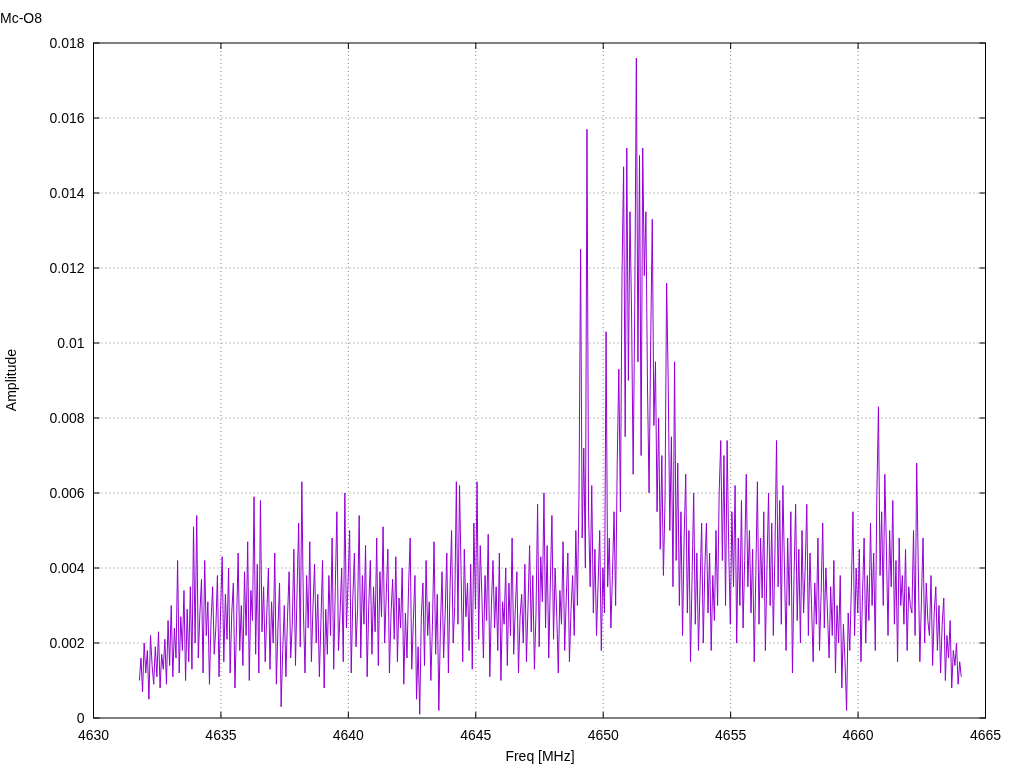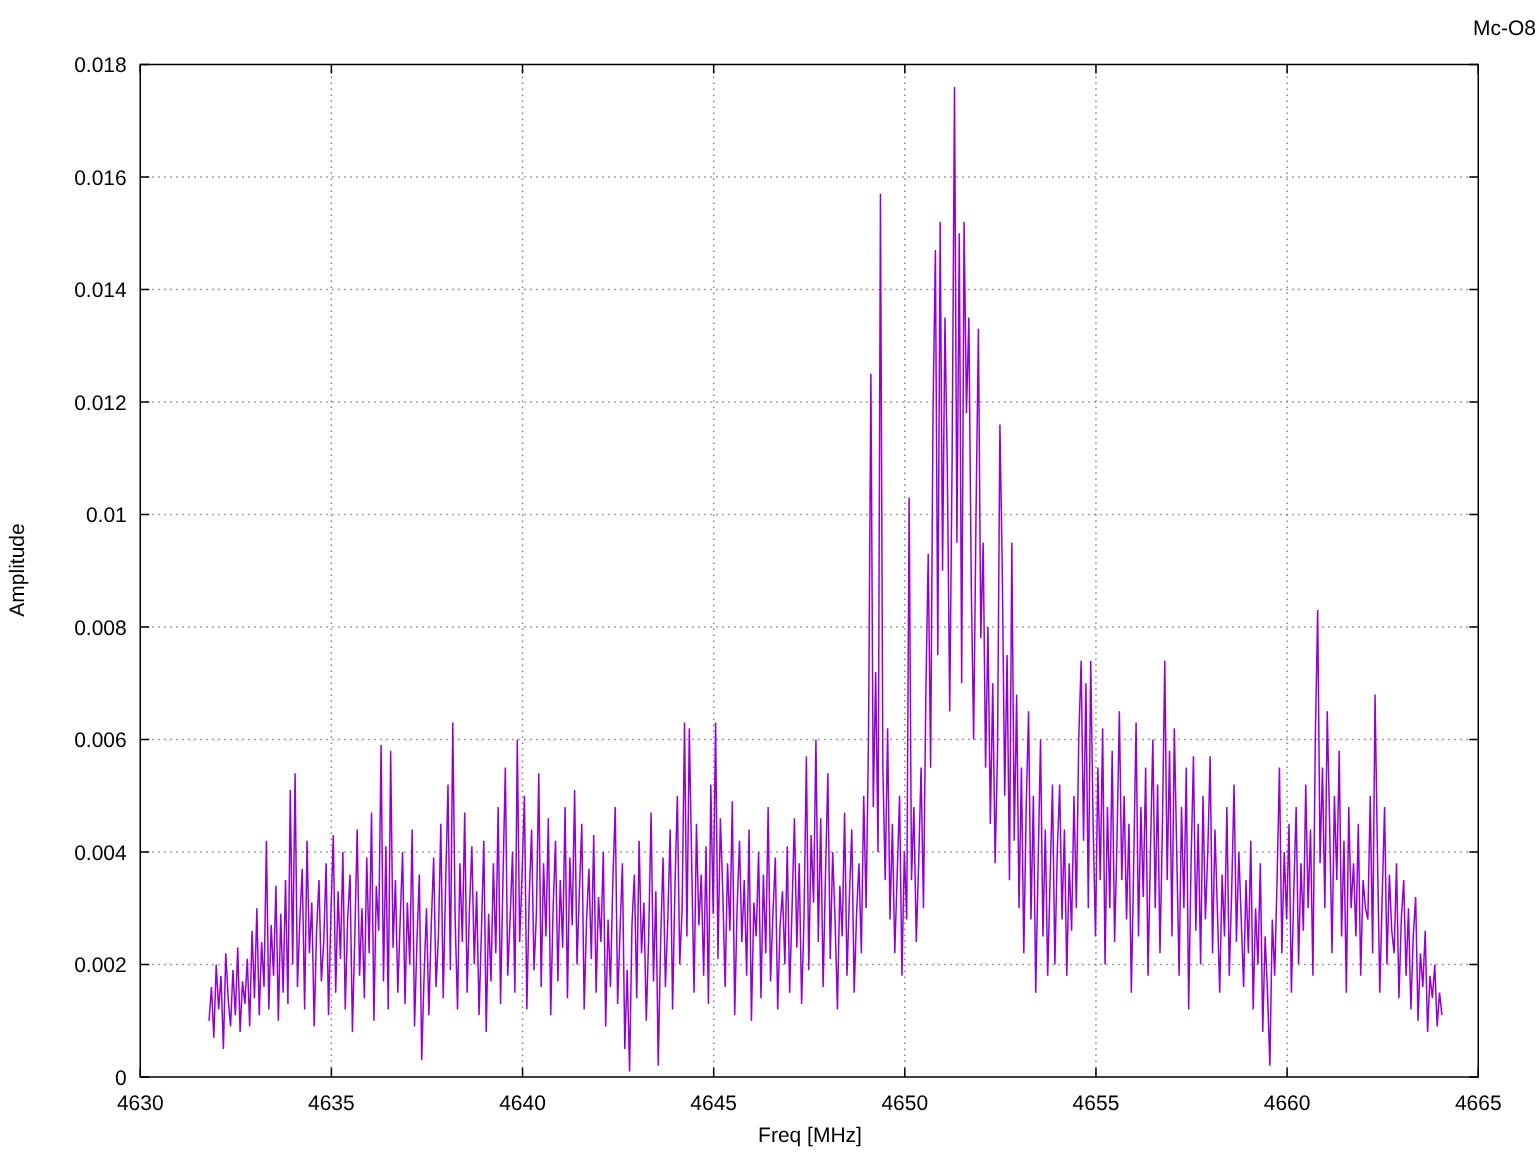--- a/index.html
+++ b/index.html
@@ -1,18 +1,18 @@
 <!DOCTYPE html>
 <html><head>
 <meta charset="utf-8">
 <style>
   html,body{margin:0;padding:0;background:#ffffff;}
   #figure{position:relative;width:1024px;height:768px;background:#ffffff;overflow:hidden;
           font-family:"Liberation Sans",sans-serif;color:#000;}
-  .chart-title{position:absolute;top:10px;left:0;width:1024px;text-align:right;
+  .chart-title{position:absolute;top:10px;left:0;width:1024px;text-align:left;
                font-size:14px;}
   .y-label{position:absolute;left:-74px;top:372px;width:170px;text-align:center;
            font-size:14px;transform:rotate(-90deg);transform-origin:center center;}
   .x-label{position:absolute;top:748px;left:0;width:1080px;text-align:center;font-size:14px;}
   svg{position:absolute;top:0;left:0;}
   text{font-family:"Liberation Sans",sans-serif;font-size:14px;fill:#000;}
 </style>
 </head>
 <body>
 

